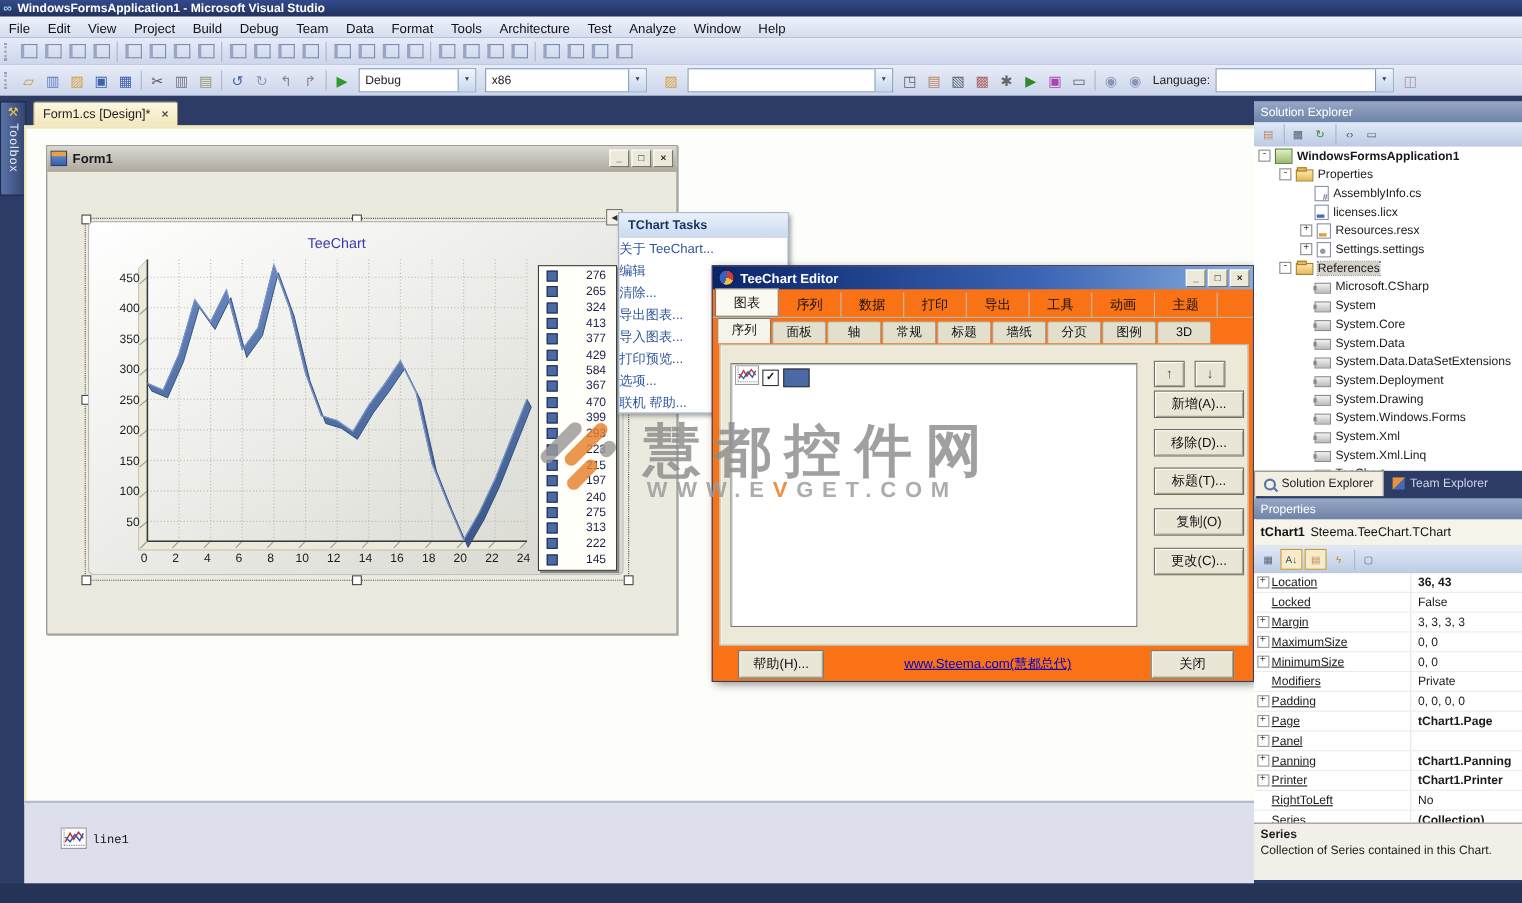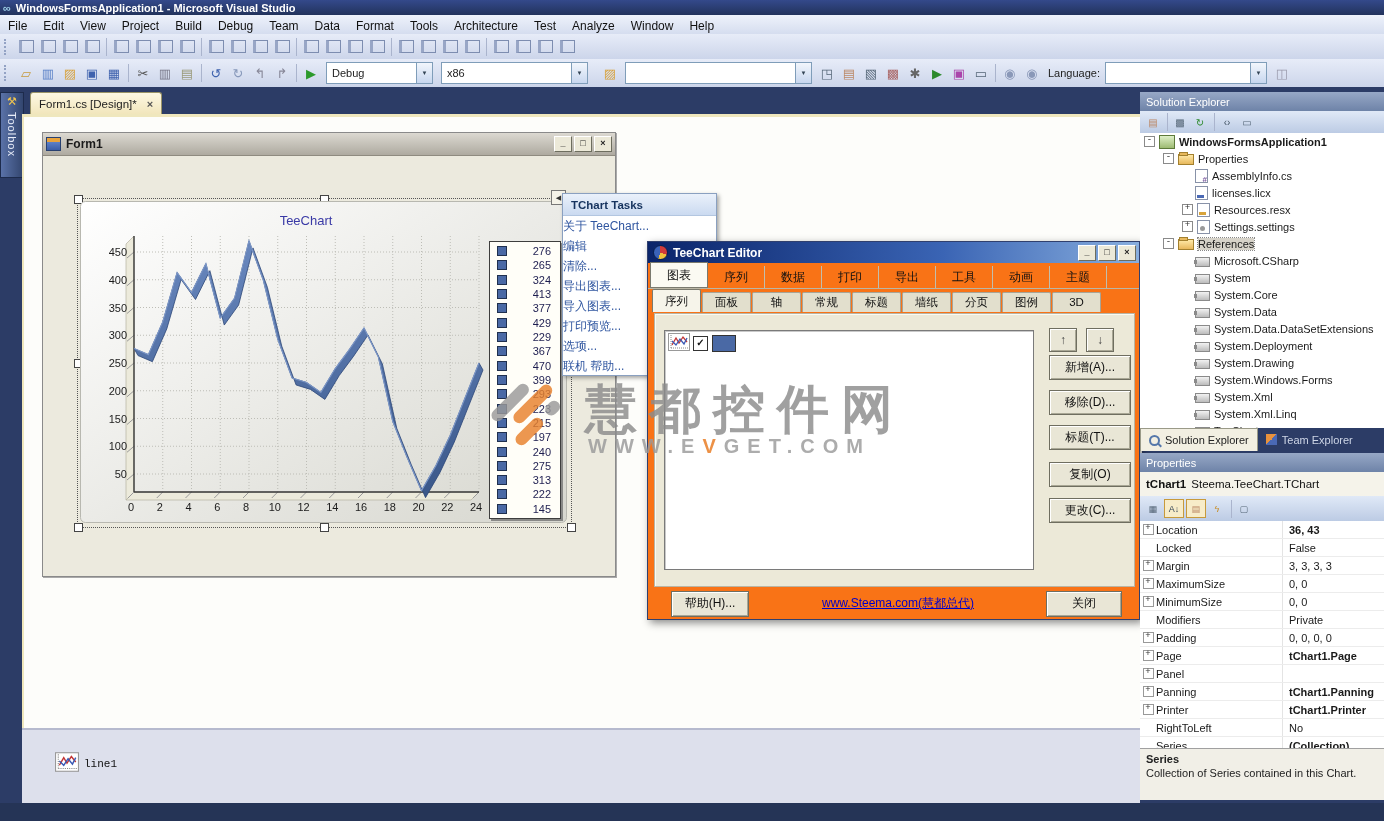--- a/index.html
+++ b/index.html
@@ -151,21 +151,21 @@
   #propobj{left:1140px;top:472px;width:244px;height:24px;background:#f5f3ea;border-bottom:1px solid #c8c4b4;
            display:flex;align-items:center;font-size:11.5px;padding-left:6px;gap:5px;color:#111;}
   #proptools{left:1140px;top:496px;width:244px;height:25px;background:linear-gradient(#e0e9f7,#bccbe4);
              display:flex;align-items:center;padding-left:4px;border-bottom:1px solid #9fb0cc;}
   .pico.toggled{border:1px solid #c79a3c;background:#f7ecc9;}
   #propgrid{left:1140px;top:521px;width:244px;height:227px;background:#fff;overflow:hidden;}
   .prow{display:flex;height:17px;border-bottom:1px solid #ececec;font-size:11px;align-items:center;color:#1a1a1a;}
   .pgut{width:16px;flex:none;display:flex;justify-content:center;align-items:center;}
   .xbox{width:9px;height:9px;border:1px solid #999;background:#fff;font:9px/7px "Liberation Mono",monospace;
         text-align:center;color:#333;}
-  .pname{width:126px;flex:none;border-right:1px solid #e4e4e4;height:100%;display:flex;align-items:center;}
+  .pname{width:126px;flex:none;border-right:1px solid #e4e4e4;height:100%;display:flex;align-items:center;text-decoration:underline;}
   .pval{flex:1;padding-left:6px;white-space:nowrap;overflow:hidden;}
   .bold{font-weight:bold;}
   #propdesc{left:1140px;top:748px;width:244px;height:52px;background:#f1efe7;border-top:1px solid #a0a0a0;
             padding:4px 6px;box-sizing:border-box;font-size:11px;color:#222;}
   #propdesc .dt{font-weight:bold;margin-bottom:2px;}
 </style>
 </head>
 <body>
 
 <div id="screen">
@@ -506,21 +506,21 @@
         <div class="lrow">
           <span class="lsq"></span>
           <span class="lval">377</span>
         </div>
         <div class="lrow">
           <span class="lsq"></span>
           <span class="lval">429</span>
         </div>
         <div class="lrow">
           <span class="lsq"></span>
-          <span class="lval">229</span>
+          <span class="lval">584</span>
         </div>
         <div class="lrow">
           <span class="lsq"></span>
           <span class="lval">367</span>
         </div>
         <div class="lrow">
           <span class="lsq"></span>
           <span class="lval">470</span>
         </div>
         <div class="lrow">

